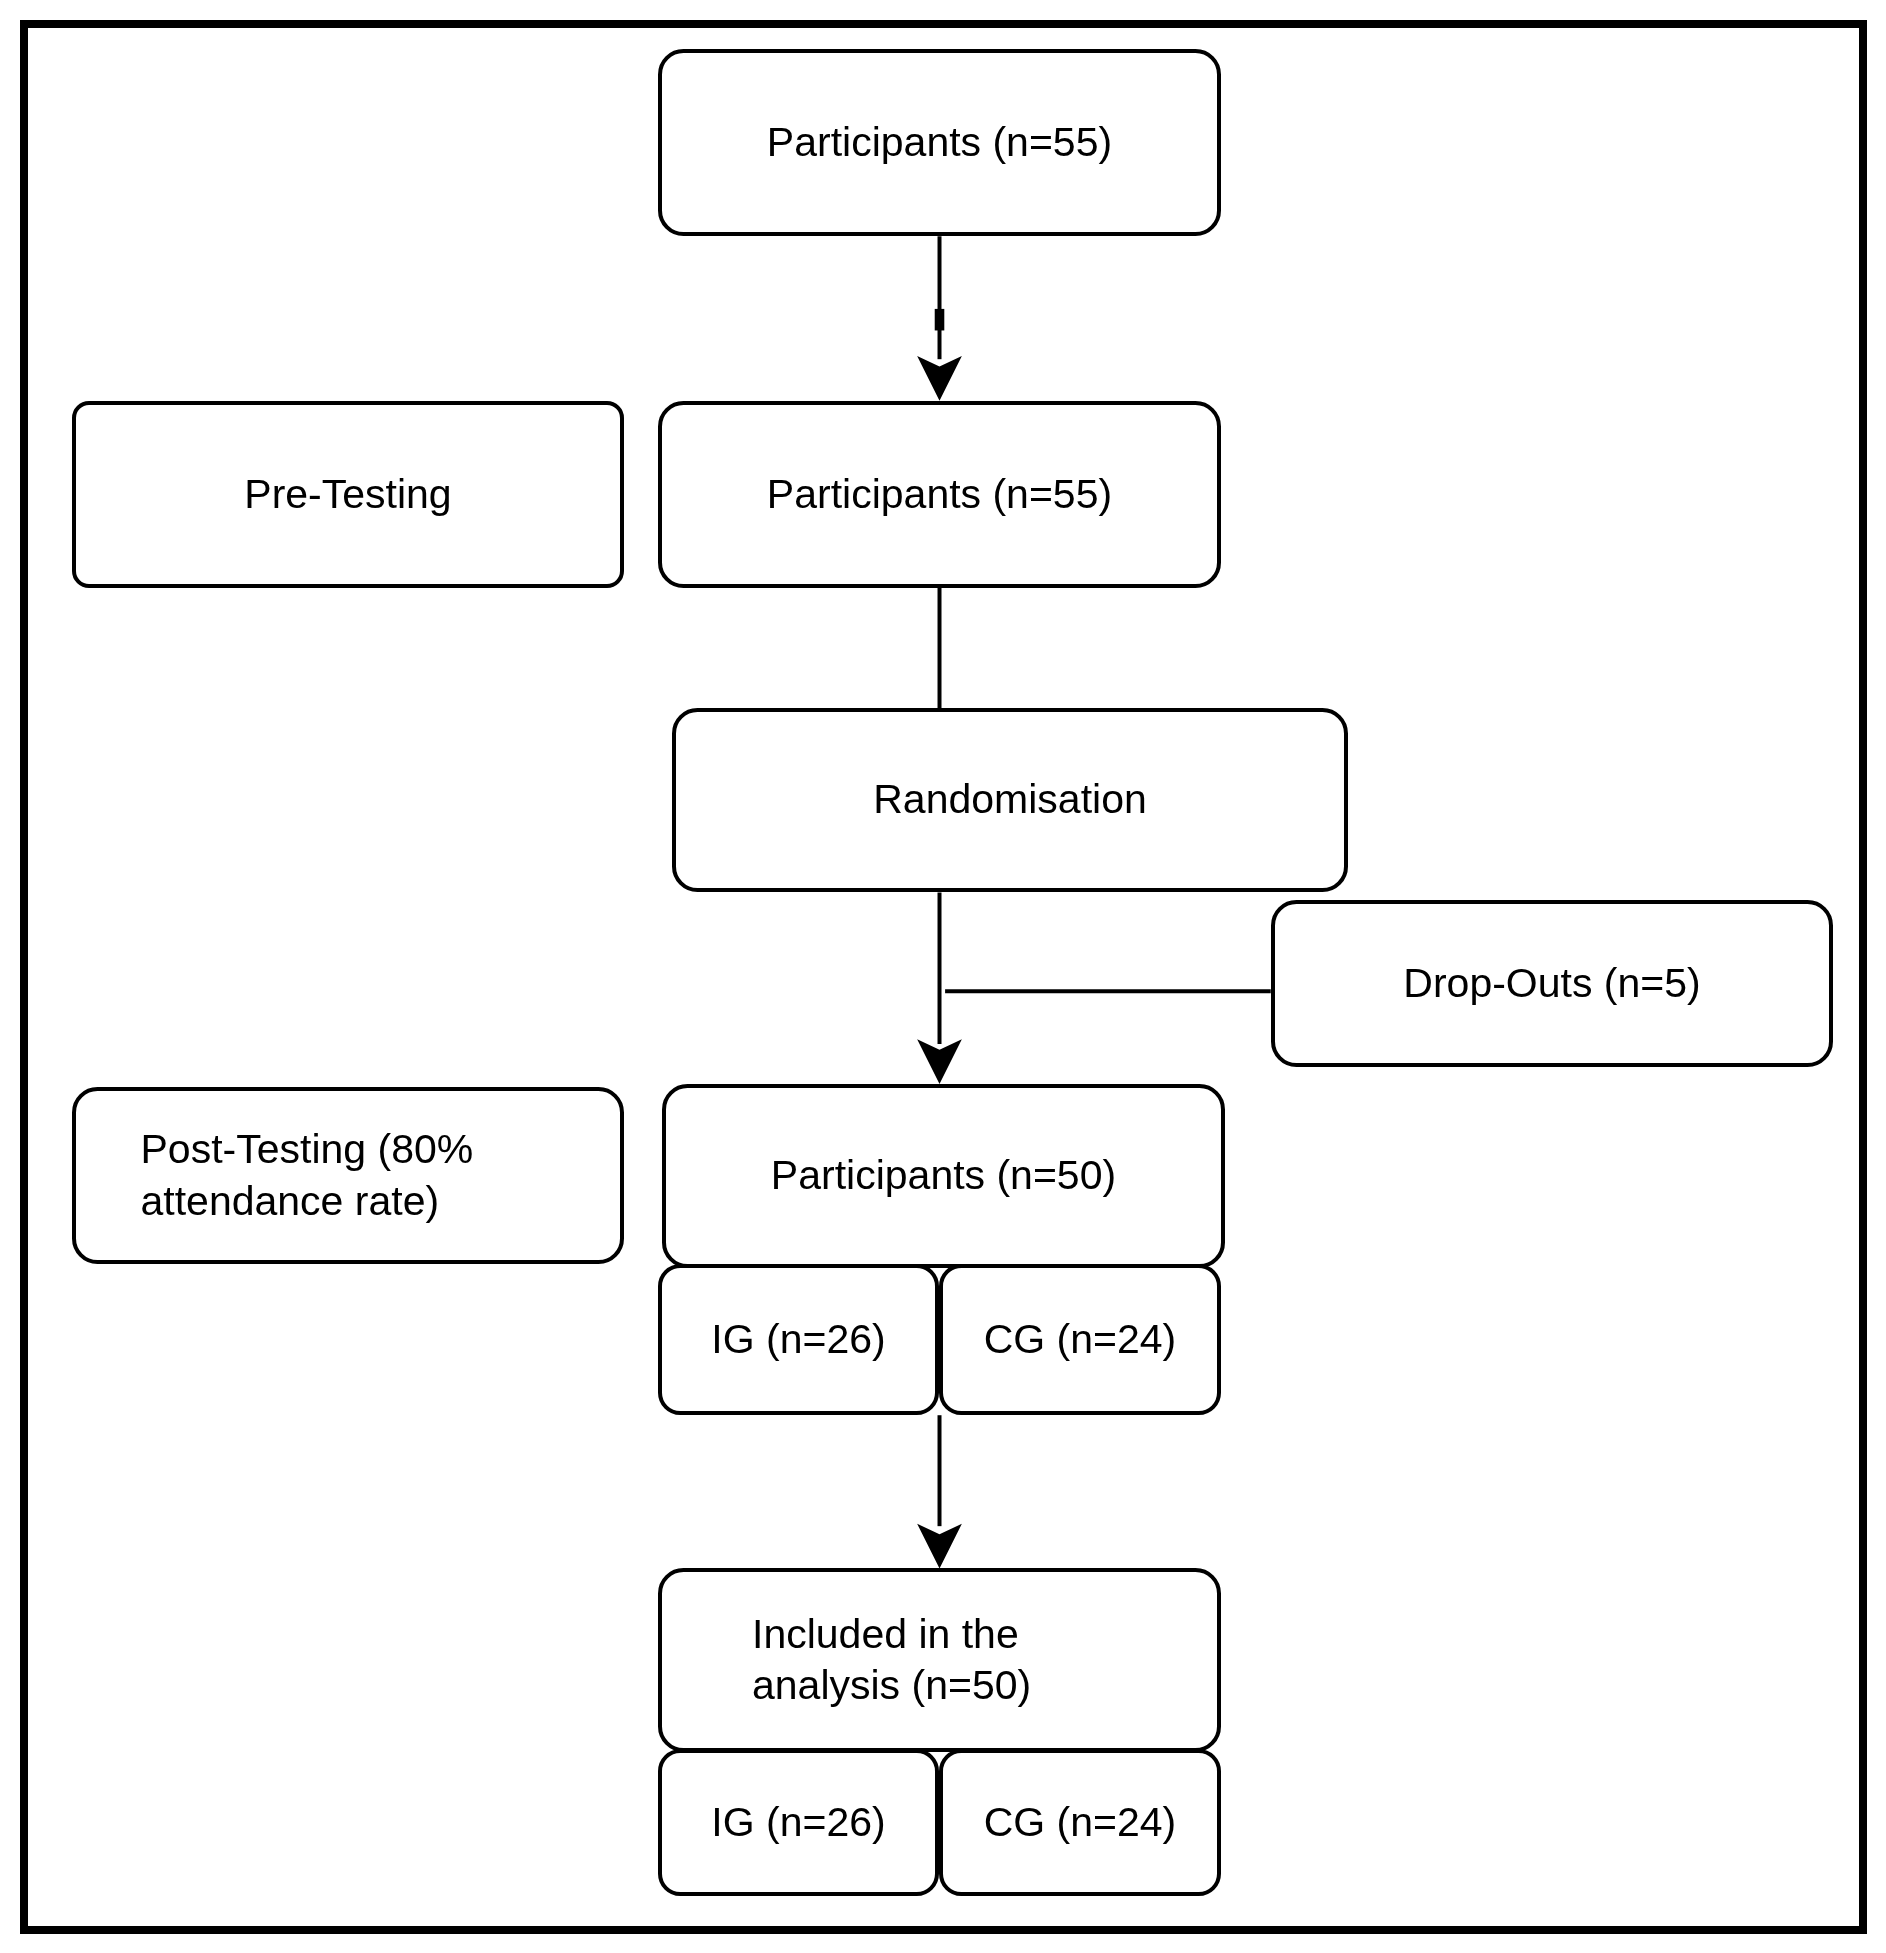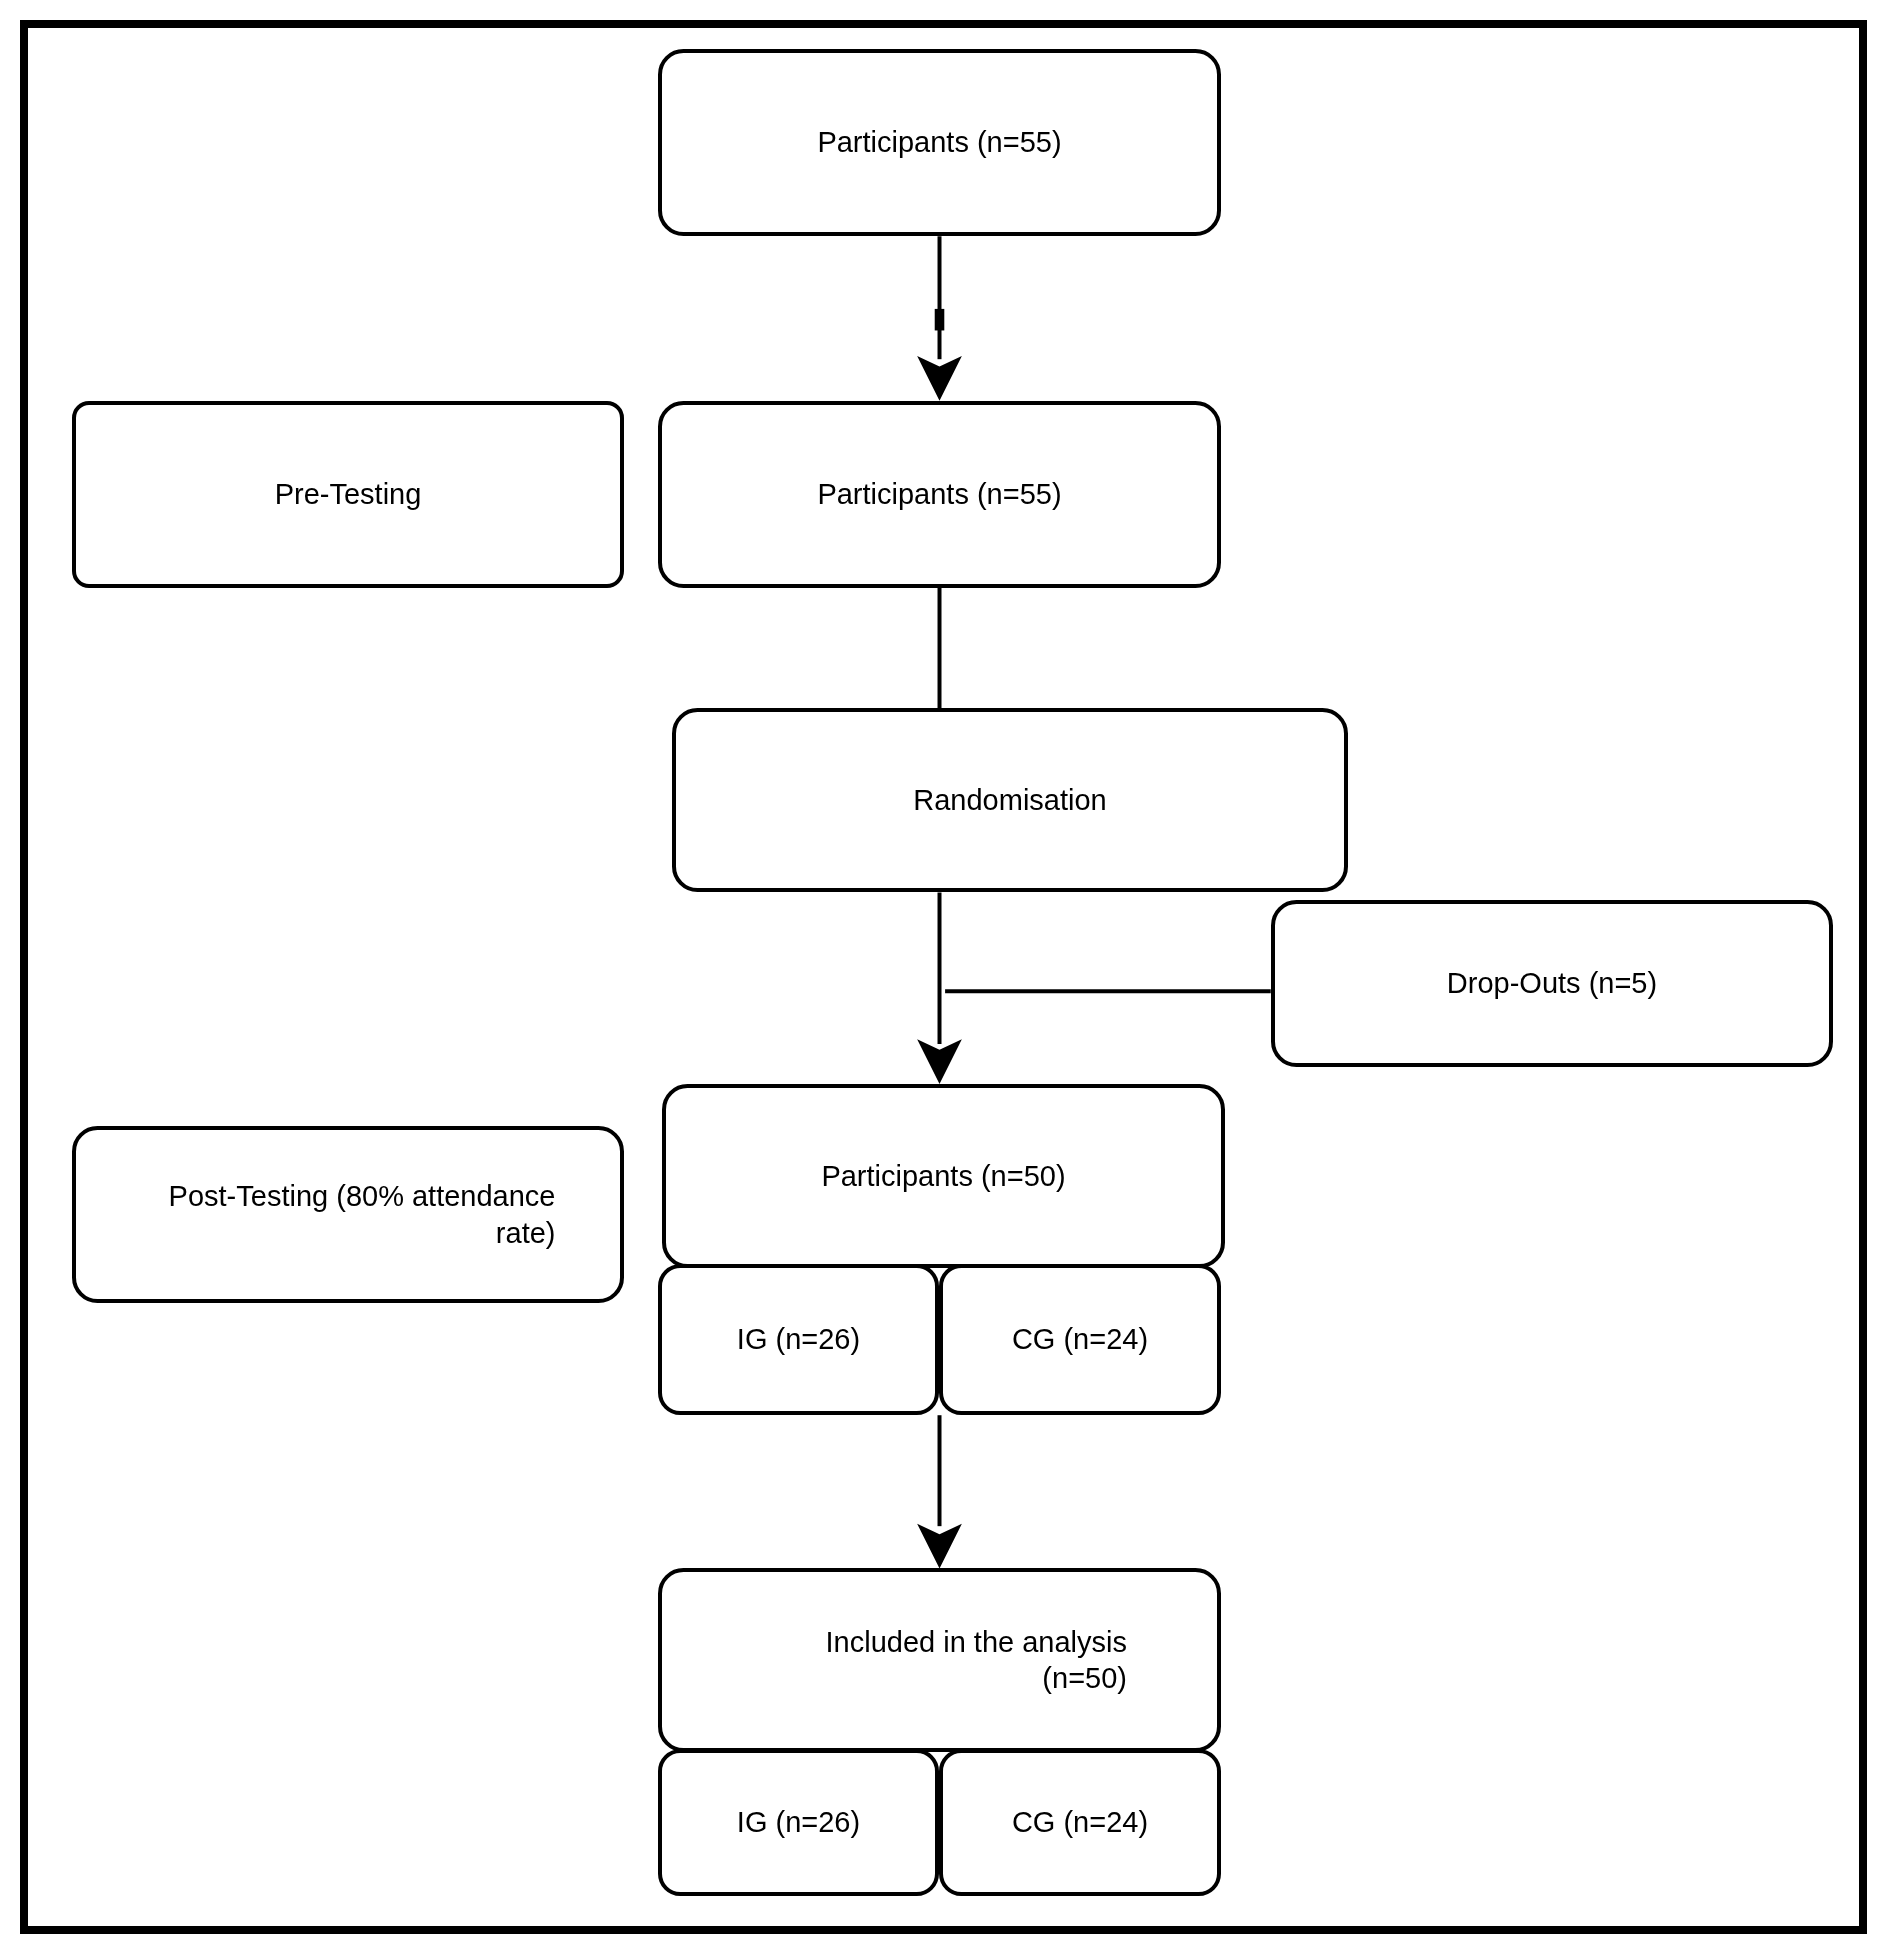--- a/index.html
+++ b/index.html
@@ -26,34 +26,34 @@
   }
   .node{
     position:absolute;
     box-sizing:border-box;
     background:var(--fill);
     border:4px solid var(--stroke);
     border-radius:25.5px;
     display:flex;
     align-items:center;
     justify-content:center;
-    text-align:right;
-    font-size:29px;
+    text-align:left;
+    font-size:41px;
     line-height:1.25;
     white-space:nowrap;
   }
   .node.wrap{white-space:normal;}
   .node.small{border-radius:22.3px;}
   
   .n-enrolled              {left:658px;  top:49px;   width:563px; height:187px;}
   .n-pre-testing           {left:72px;   top:401px;  width:552px; height:187px;border-radius:17px;}
   .n-pretest-participants  {left:658px;  top:401px;  width:563px; height:187px;}
   .n-randomisation         {left:672px;  top:708px;  width:676px; height:184px;}
   .n-drop-outs             {left:1271px; top:900px; width:562px; height:167px;}
-  .n-post-testing          {left:72px;   top:1126px; width:552px; height:177px;}
+  .n-post-testing          {left:72px;   top:1087px; width:552px; height:177px;}
   .n-posttest-participants {left:662px;  top:1084px; width:563px; height:184px;}
   .n-ig-posttest           {left:658px;  top:1264px; width:281px; height:151px;}
   .n-cg-posttest           {left:939px; top:1264px; width:282px; height:151px;}
   .n-included              {left:658px;  top:1568px; width:563px; height:184px;}
   .n-ig-analysis           {left:658px;  top:1749px; width:281px; height:147px;}
   .n-cg-analysis           {left:939px; top:1749px; width:282px; height:147px;}
   .n-post-testing .lbl{max-width:415px;}
   .n-included .lbl{max-width:375px;}
   .edges{position:absolute;left:0;top:0;width:1887px;height:1954px;pointer-events:none;}
   .edge-line{stroke:var(--stroke);stroke-width:5;fill:none;}

